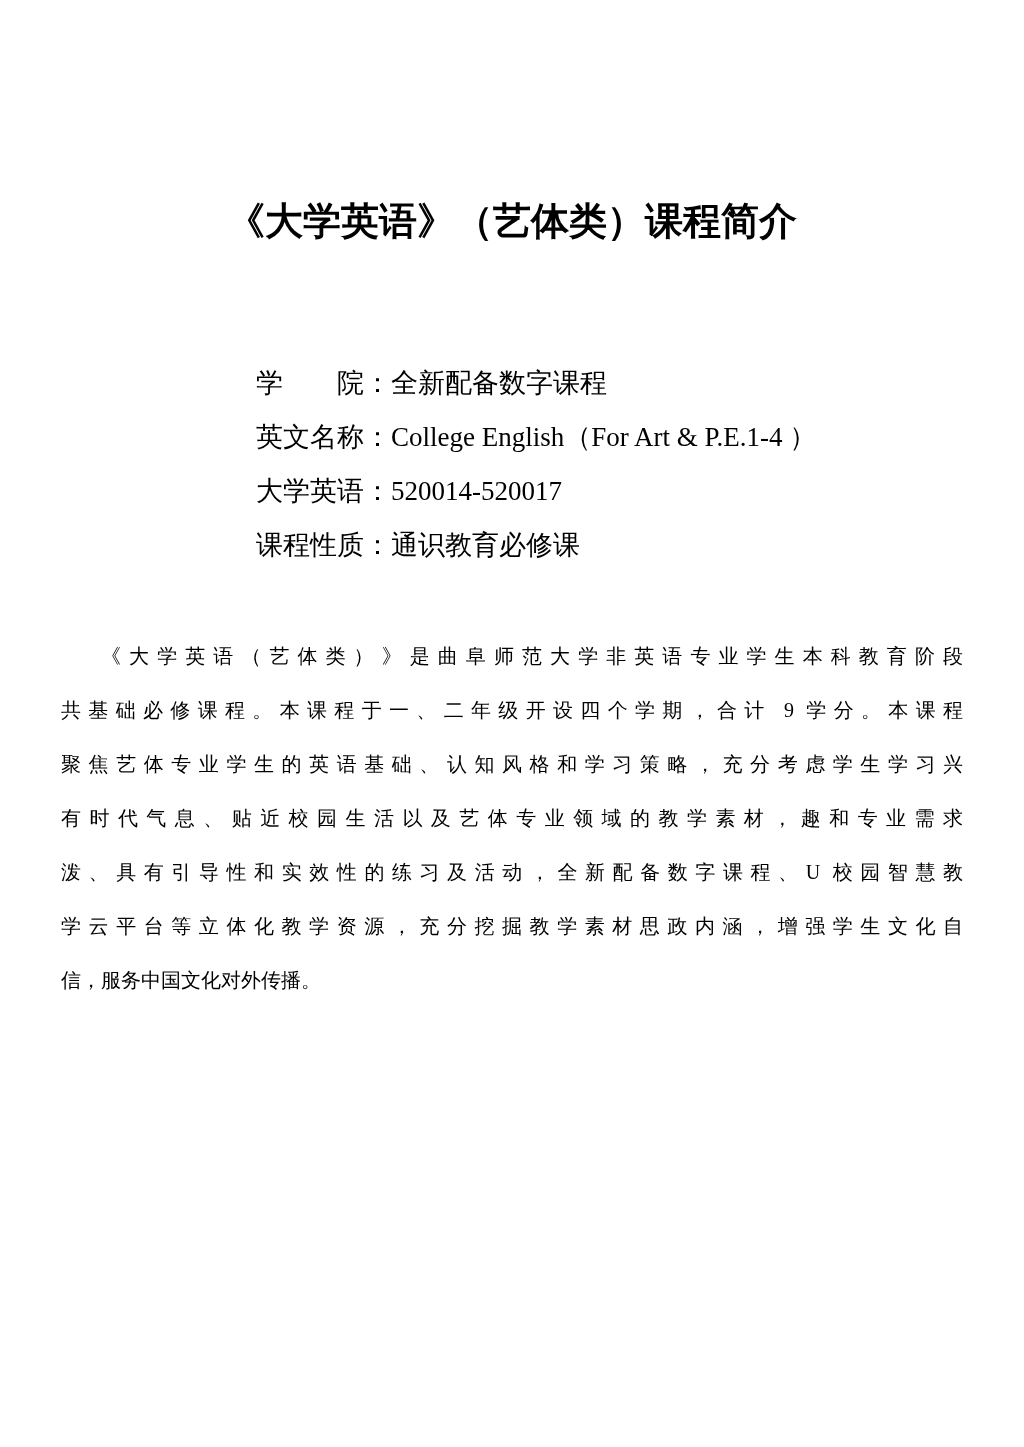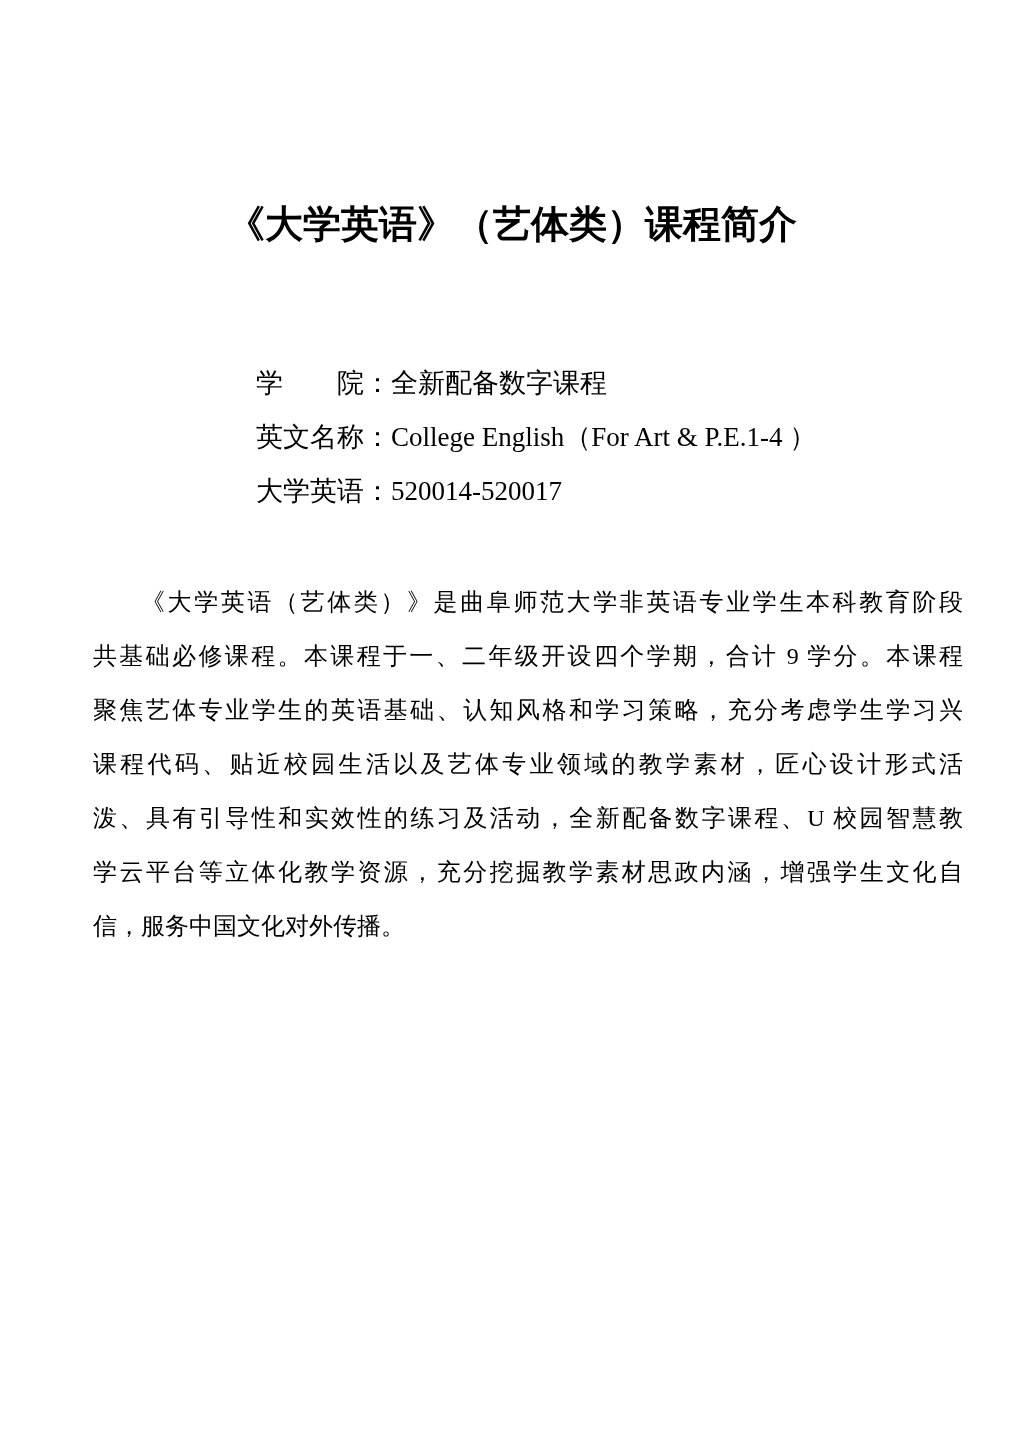--- a/index.html
+++ b/index.html
@@ -17,43 +17,42 @@
     box-sizing: border-box;
     width: 1024px;
     height: 1447px;
     padding: 196px 61px 0 61px;
     background: #ffffff;
     overflow: hidden;
   }
   .title {
     margin: 0;
     text-align: center;
-    font-family: Liberation Sans, sans-serif;
+    font-family: Liberation Mono, monospace;
     font-weight: bold;
     font-size: 38px;
     line-height: 56px;
     color: #000000;
   }
   .meta {
     margin-top: 104px;
     margin-left: 195px;
     font-size: 27px;
     line-height: 54px;
   }
   .meta-row {
     white-space: nowrap;
   }
   .meta-label {
     white-space: pre;
   }
   .para {
     margin-top: 57px;
-    font-size: 24px;
+    font-size: 20px;
     line-height: 54px;
-    margin-left: 32px;
   }
   .para-line {
     text-align: justify;
     text-align-last: justify;
   }
   .para-line.first {
     text-indent: 2em;
   }
   .para-line.last {
     text-align-last: left;
@@ -69,25 +68,28 @@
   <div class="meta">
       <div class="meta-row first">
       <span class="meta-label">学　　院：</span><span class="meta-value">全新配备数字课程</span>
     </div>
       <div class="meta-row">
       <span class="meta-label">英文名称：</span><span class="meta-value">College English（For Art &amp; P.E.1-4 ）</span>
     </div>
       <div class="meta-row">
       <span class="meta-label">大学英语：</span><span class="meta-value">520014-520017</span>
     </div>
+      <div class="meta-row last">
+      <span class="meta-label">课程性质：</span><span class="meta-value">通识教育必修课</span>
+    </div>
     </div>
 
   <div class="para">
       <div class="para-line first">《大学英语（艺体类）》是曲阜师范大学非英语专业学生本科教育阶段</div>
       <div class="para-line">共基础必修课程。本课程于一、二年级开设四个学期，合计 9 学分。本课程</div>
       <div class="para-line">聚焦艺体专业学生的英语基础、认知风格和学习策略，充分考虑学生学习兴</div>
-      <div class="para-line">课程代码、贴近校园生活以及艺体专业领域的教学素材，匠心设计形式活</div>
+      <div class="para-line">有时代气息、贴近校园生活以及艺体专业领域的教学素材，趣和专业需求</div>
       <div class="para-line">泼、具有引导性和实效性的练习及活动，全新配备数字课程、U 校园智慧教</div>
       <div class="para-line">学云平台等立体化教学资源，充分挖掘教学素材思政内涵，增强学生文化自</div>
       <div class="para-line last">信，服务中国文化对外传播。</div>
     </div>
 
 </div>
 
 </body></html>

